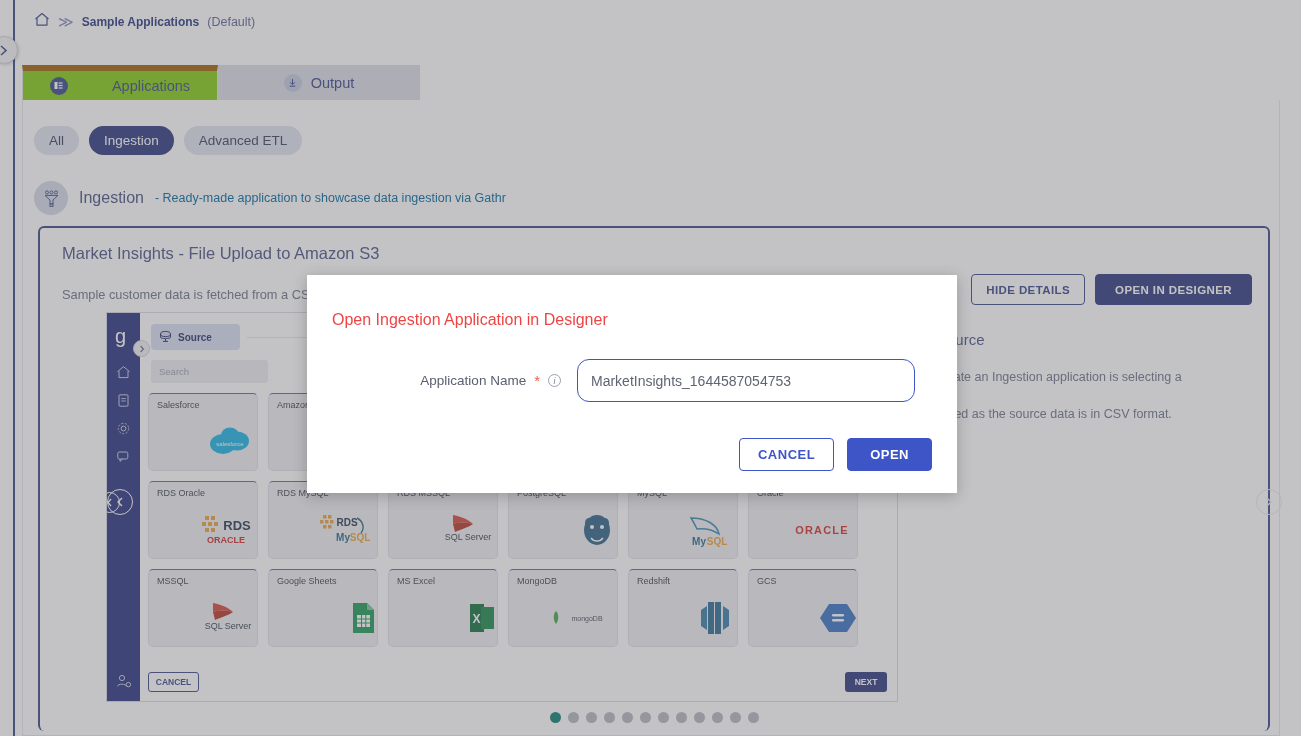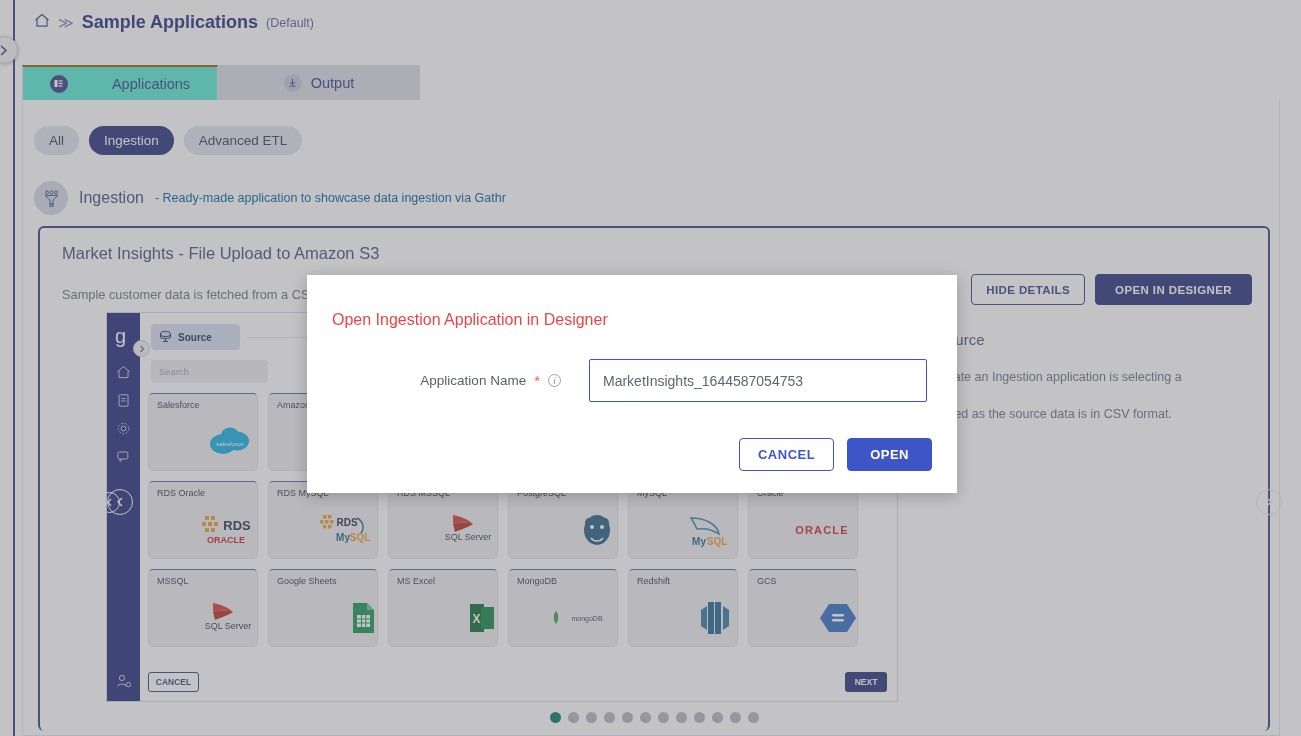--- a/index.html
+++ b/index.html
@@ -22,30 +22,30 @@
     display:flex; align-items:center; justify-content:center;
     color:#3b4a8c; font-size:14px; box-shadow:1px 1px 3px rgba(0,0,0,.18);
     z-index:6;
   }
 
   
   .crumb { position:absolute; left:34px; top:12px; display:flex; align-items:center; gap:8px;
            font-size:14px; color:#3b4a8c; }
   .crumb .home { font-size:16px; color:#3b4a8c; }
   .crumb .sep { color:#8089b5; font-size:15px; }
-  .crumb .name { font-weight:bold; color:#2b3a80; font-size:18px; }
+  .crumb .name { font-weight:bold; color:#2b3a80; font-size:12px; }
   .crumb .default { color:#5e6796; font-size:12.5px; }
 
   
   .tabs { position:absolute; left:22px; top:65px; display:flex; }
   .tab {
     height:35px; display:flex; align-items:center; justify-content:center; gap:9px;
     font-size:14.5px; color:#3b4a8c;
   }
-  .tab.active { width:196px; background:#5eead4; border-top:2px solid #a16207;
+  .tab.active { width:196px; background:#84cc16; border-top:6px solid #a16207;
                 border-left:1px solid #e3e4ea; border-right:1px solid #e3e4ea;gap:44px; }
   .tab.inactive { width:202px; background:#dadce6; }
   .tab-ico { width:18px; height:18px; border-radius:50%; background:#3b4a8c;
              display:flex; align-items:center; justify-content:center; }
   .tab-ico.dl { background:#c3c8de; }
   .tab-ico svg { display:block; }
 
   
   .panel { position:absolute; left:22px; top:100px; width:1258px; height:636px;
            background:#fff; border:1px solid #e6e7ec; border-top:none; }
@@ -138,23 +138,23 @@
            background:#fff; z-index:30; box-shadow:0 3px 14px rgba(0,0,0,.22); }
   .modal-title { position:absolute; left:25px; top:36px; font-size:16px; color:#ef4444; }
   .field-row { position:absolute; left:25px; top:84px; right:25px; display:flex;
                align-items:center; }
   .field-label { width:245px; text-align:right; padding-right:16px; font-size:13.5px;
                  color:#5b6070; display:flex; align-items:center; justify-content:flex-end; gap:8px; }
   .req { color:#ef5f4c; font-size:15px; line-height:1; }
   .info-ico { width:13px; height:13px; border-radius:50%; border:1px solid #9aa0ae;
               color:#7b8192; font-size:9px; display:flex; align-items:center;
               justify-content:center; font-style:italic; }
-  .field-input { width:338px; height:43px; border:1.6px solid #3d55c7; border-radius:2px;
+  .field-input { width:338px; height:43px; border:1.6px solid #3d55c7; border-radius:12px;
                  padding:0 13px; font-size:14px; color:#5f6472; background:#fff;
-                 font-family:"Liberation Sans", sans-serif; outline:none;margin-left:12px; }
+                 font-family:"Liberation Sans", sans-serif; outline:none; }
   .modal-actions { position:absolute; right:25px; bottom:22px; display:flex; gap:13px; }
   .m-cancel { height:33px; padding:0 18px; border:1.4px solid #3d55c7; border-radius:4px;
               background:#fff; color:#3d55c7; font-size:13px; font-weight:bold;
               letter-spacing:.5px; display:flex; align-items:center; }
   .m-open { height:33px; padding:0 22px; border:1.4px solid #3d55c7; border-radius:4px;
             background:#3d55c7; color:#fff; font-size:13px; font-weight:bold;
             letter-spacing:.5px; display:flex; align-items:center; }
 </style>
 </head>
 <body>

